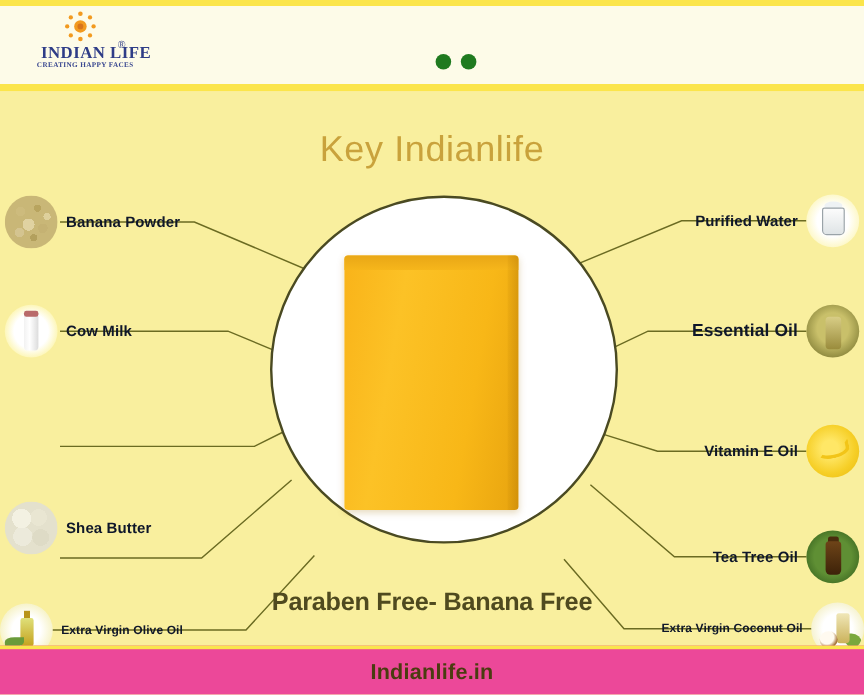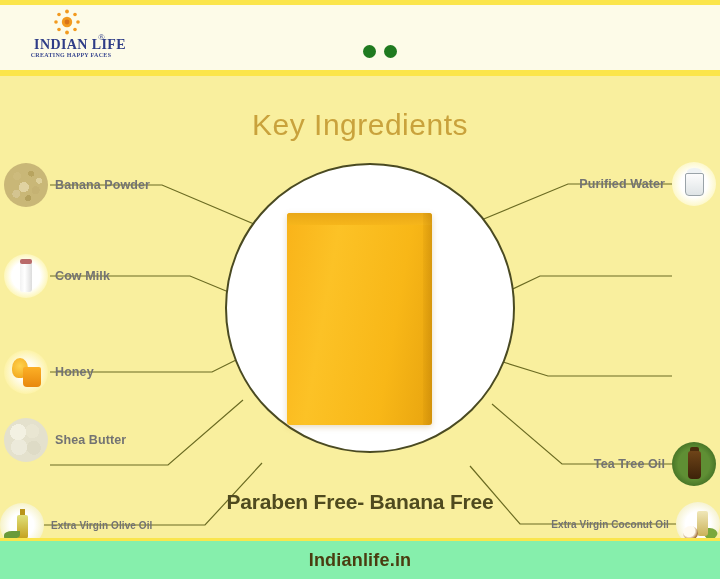--- a/index.html
+++ b/index.html
@@ -165,21 +165,21 @@
     height: 46px;
     display: flex;
     align-items: center;
   }
   .ing.left  { flex-direction: row; }
   .ing.right { flex-direction: row-reverse; }
 
   .ing-label {
     font-size: 12.5px;
     font-weight: bold;
-    color: #737373;
+    color: #0f172a;
     white-space: nowrap;
     padding: 0 7px;
     letter-spacing: 0.1px;
     text-align: right;
   }
   .ing-label.small { font-size: 10px; }
   .ing-label.big   { font-size: 14.5px; }
 
   .ing-icon {
     width: 44px; height: 44px;
@@ -327,21 +327,21 @@
     color: #4f4a1f;
     z-index: 6;
     letter-spacing: -0.2px;
   }
 
   
   .footer-bar {
     position: absolute;
     left: 0; bottom: 0;
     width: 720px; height: 41px;
-    background: #86efac;
+    background: #ec4899;
     display: flex;
     align-items: center;
     justify-content: center;
     z-index: 7;
     border-top: 3px solid #fae54d;
   }
   .footer-text {
     font-size: 18px;
     font-weight: bold;
     color: #4a3c10;
@@ -400,45 +400,38 @@
       <div class="logo-reg">®</div>
       <div class="logo-tag">CREATING HAPPY FACES</div>
     </div>
 
     <div class="title-wrap">
       <span class="title-dot"></span>
       <span class="title-dot"></span>
     </div>
   </div>
 
-  <div class="key-heading">Key Ingredients</div>
+  <div class="key-heading">Key Indianlife</div>
 
   <div class="center-circle"></div>
   <div class="soap-bar"></div>
 
   <div class="ing left" style="left:4px; top:162px;">
     <span class="ing-icon ic-powder"></span>
     <span class="ing-label">Banana Powder</span>
   </div>
 
   <div class="ing left" style="left:4px; top:253px;">
     <span class="ing-icon ic-milk">
       <span class="bottle"></span>
         <span class="cap"></span>
     </span>
     <span class="ing-label">Cow Milk</span>
   </div>
 
-  <div class="ing left" style="left:4px; top:349px;">
-    <span class="ing-icon ic-honey">
-      <span class="drip"></span>
-        <span class="jar"></span>
-    </span>
-    <span class="ing-label">Honey</span>
-  </div>
 
   <div class="ing left" style="left:4px; top:417px;">
     <span class="ing-icon ic-shea"></span>
     <span class="ing-label">Shea Butter</span>
   </div>
 
   <div class="ing left" style="left:0px; top:502px;">
     <span class="ing-icon ic-olive">
       <span class="oneck"></span>
         <span class="obottle"></span>
@@ -448,21 +441,33 @@
   </div>
 
   <div class="ing right" style="right:4px; top:161px;">
     <span class="ing-icon ic-water">
       <span class="splash"></span>
         <span class="glass"></span>
     </span>
     <span class="ing-label">Purified Water</span>
   </div>
 
-
+  <div class="ing right" style="right:4px; top:253px;">
+    <span class="ing-icon ic-essential">
+      <span class="ebottle"></span>
+    </span>
+    <span class="ing-label big">Essential Oil</span>
+  </div>
+
+  <div class="ing right" style="right:4px; top:353px;">
+    <span class="ing-icon ic-vite">
+      <span class="ban"></span>
+    </span>
+    <span class="ing-label">Vitamin E Oil</span>
+  </div>
 
   <div class="ing right" style="right:0px; top:501px;">
     <span class="ing-icon ic-coconut">
       <span class="cgrass"></span>
         <span class="cbottle"></span>
         <span class="nut"></span>
     </span>
     <span class="ing-label small">Extra Virgin Coconut Oil</span>
   </div>
 

